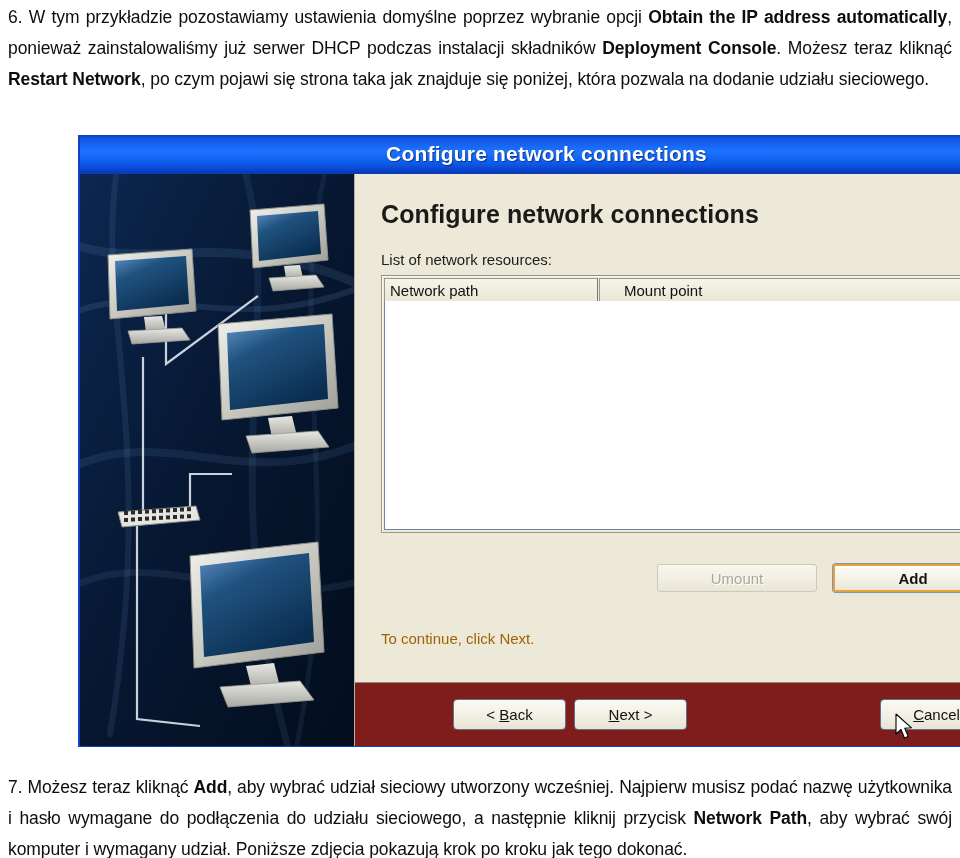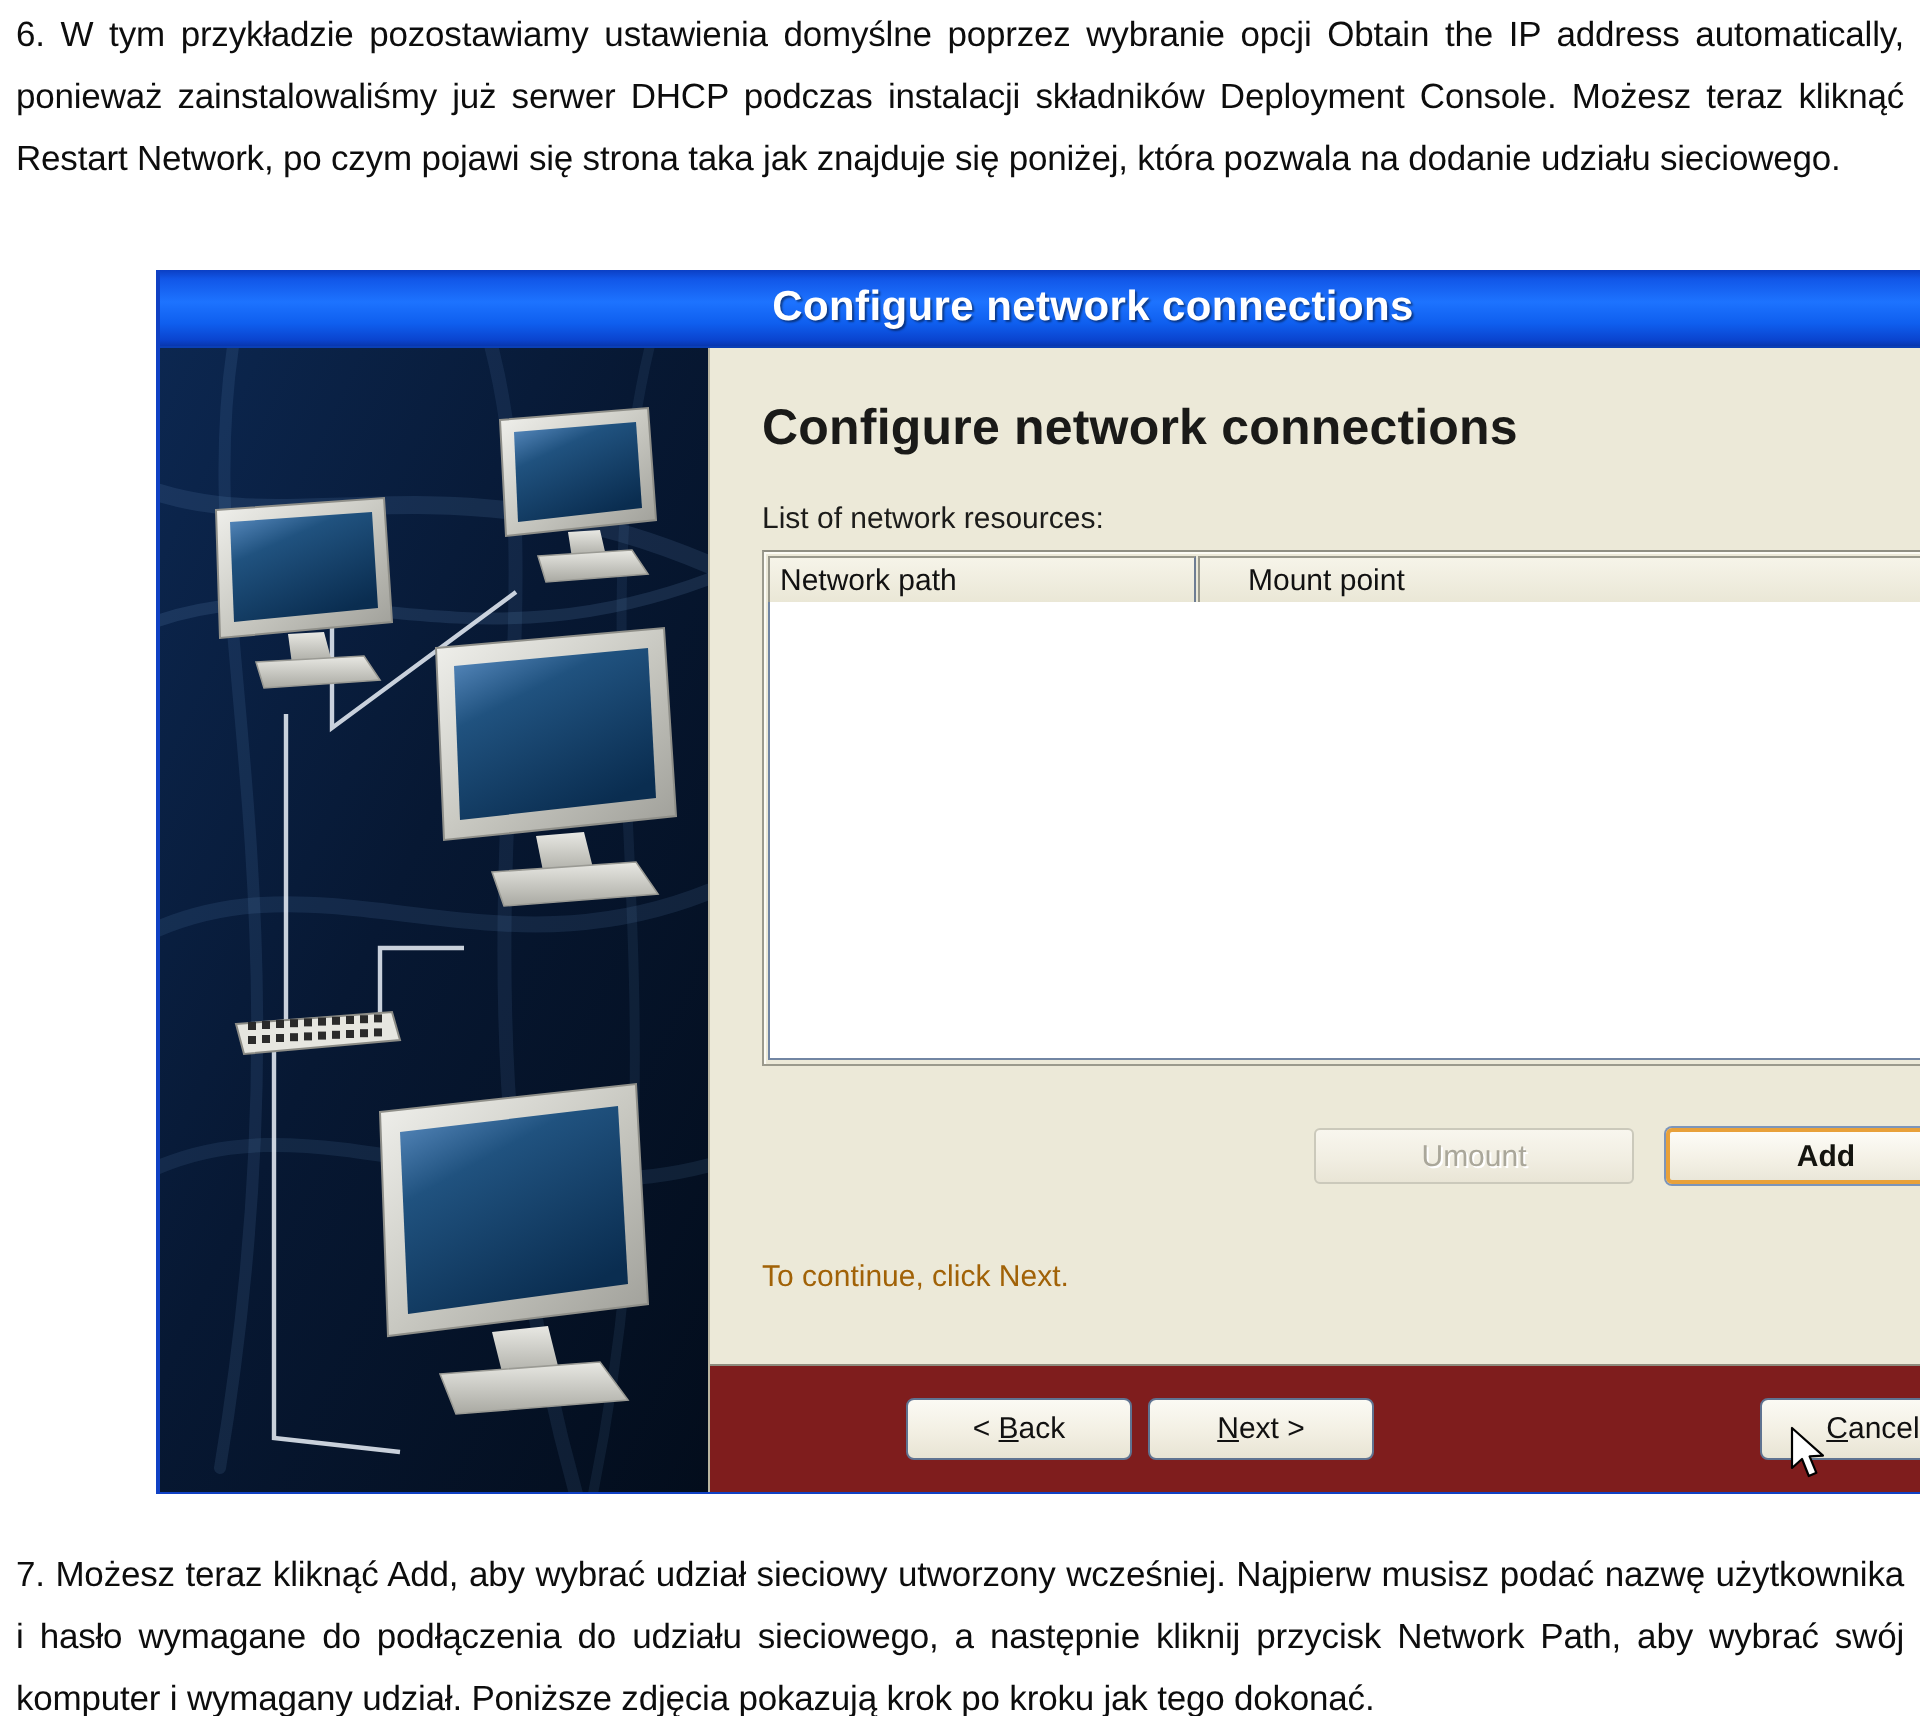--- a/index.html
+++ b/index.html
@@ -20,21 +20,21 @@
   .doc-para {
     position: absolute;
     left: 8px;
     width: 944px;
     font-size: 17.5px;
     line-height: 31px;
     text-align: justify;
     color: #0d0d0d;
     letter-spacing: -0.1px;
   }
-  .doc-para b { font-weight: normal; }
+  .doc-para b { font-weight: bold; }
   #para-top { top: 2px; }
   #para-bottom { top: 772px; }
 
   
   .window {
     position: absolute;
     left: 78px;
     top: 135px;
     width: 943px;
     height: 612px;

